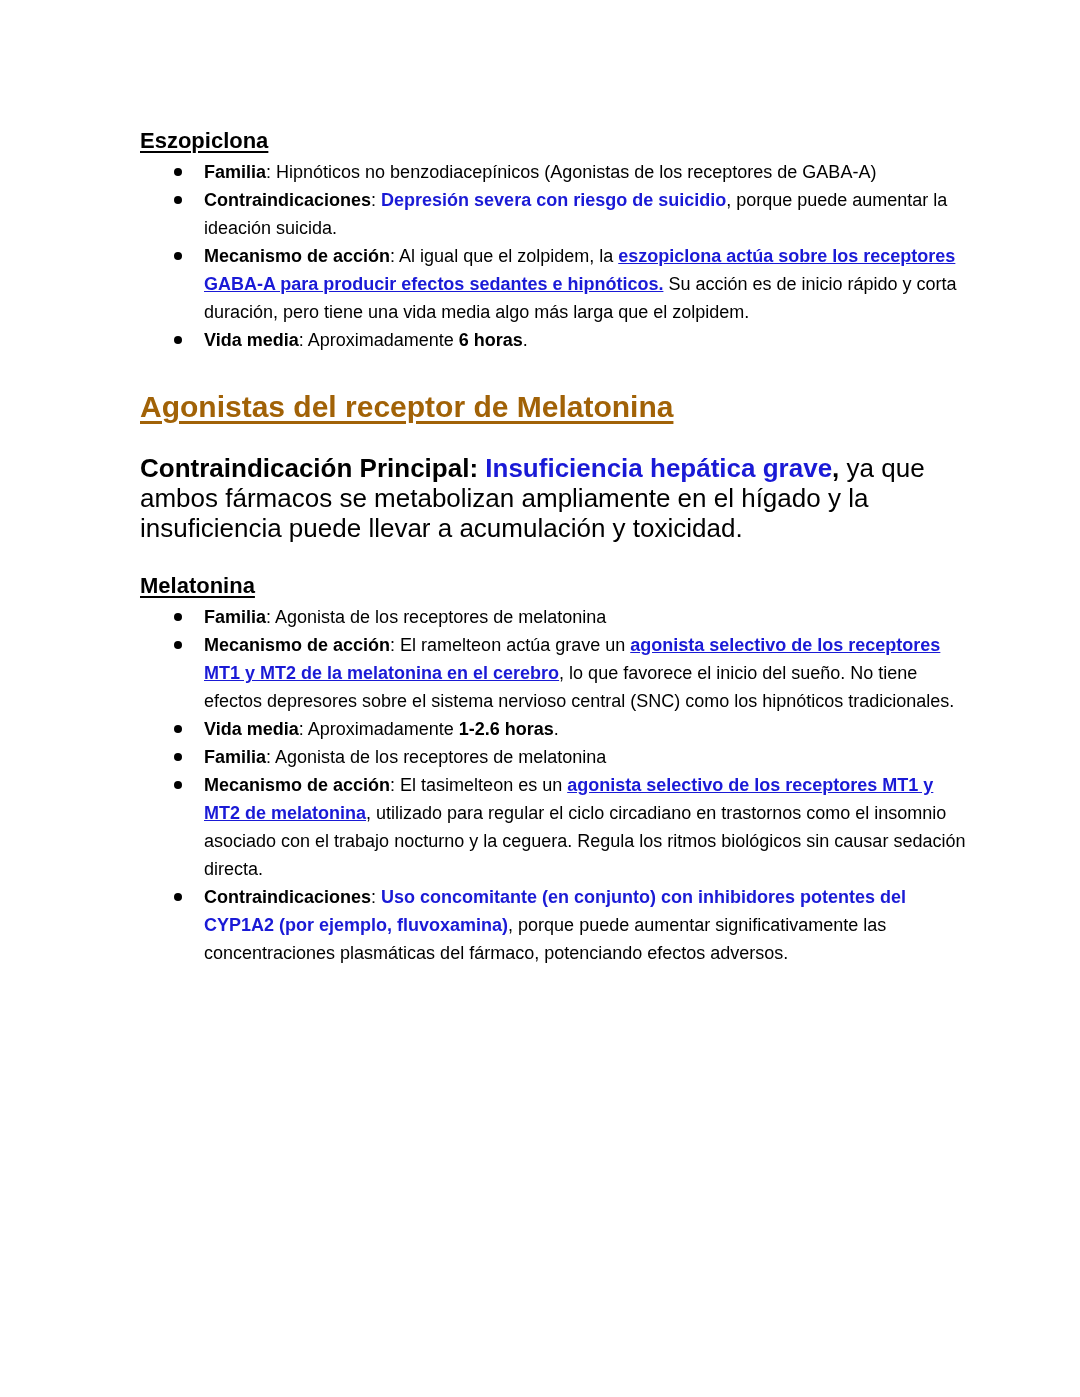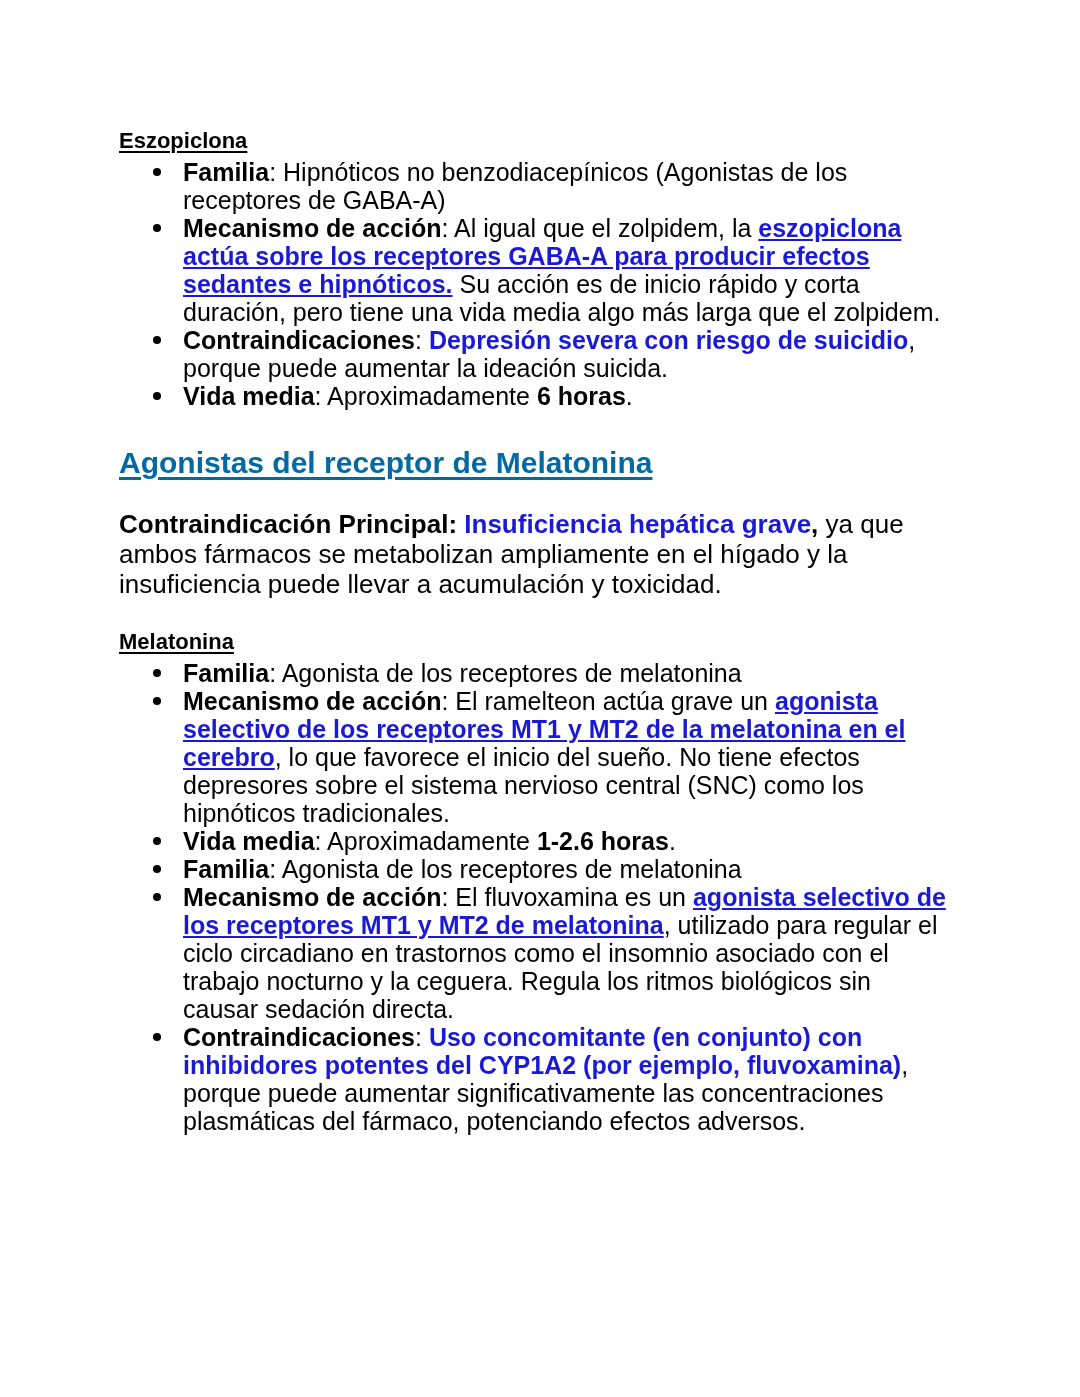--- a/index.html
+++ b/index.html
@@ -10,49 +10,49 @@
     body {
       width: 1080px;
       height: 1397px;
       position: relative;
       overflow: hidden;
       font-family: "Liberation Sans", sans-serif;
       color: #000000;
     }
     .page {
       position: absolute;
-      left: 119px;
+      left: 140px;
       top: 124px;
       width: 830px;
     }
     .h3 {
       font-size: 22px;
       font-weight: bold;
       text-decoration: underline;
       text-underline-offset: 3px;
       margin: 0;
       line-height: 34px;
     }
     .h1 {
       font-size: 30px;
       font-weight: bold;
-      color: #0369a1;
+      color: #a16207;
       text-decoration: underline;
       text-underline-offset: 4px;
       margin: 0;
       line-height: 40px;
     }
     ul.bullets {
       list-style: none;
       margin: 0;
       padding: 0 0 0 64px;
     }
     ul.bullets li {
       position: relative;
-      font-size: 25px;
+      font-size: 18px;
       line-height: 28px;
     }
     ul.bullets li::before {
       content: "";
       position: absolute;
       left: -30px;
       top: 10px;
       width: 8px;
       height: 8px;
       border-radius: 50%;
@@ -68,38 +68,38 @@
     }
   </style>
 </head>
 <body>
 
 <div class="page">
 
   <h3 class="h3">Eszopiclona</h3>
   <ul class="bullets" style="margin-top:0px;">
     <li><span class="b">Familia</span><span>: </span><span>Hipnóticos no benzodiacepínicos (Agonistas de los receptores de GABA-A)</span></li>
+    <li><span class="b">Contraindicaciones</span><span>: </span><span class="blue">Depresión severa con riesgo de suicidio</span><span>, porque puede aumentar la ideación suicida.</span></li>
     <li><span class="b">Mecanismo de acción</span><span>: </span><span>Al igual que el zolpidem, la </span><a class="link">eszopiclona actúa sobre los receptores GABA-A para producir efectos sedantes e hipnóticos.</a><span> Su acción es de inicio rápido y corta duración, pero tiene una vida media algo más larga que el zolpidem.</span></li>
-    <li><span class="b">Contraindicaciones</span><span>: </span><span class="blue">Depresión severa con riesgo de suicidio</span><span>, porque puede aumentar la ideación suicida.</span></li>
     <li><span class="b">Vida media</span><span>: </span><span>Aproximadamente </span><span class="b">6 horas</span><span>.</span></li>
   </ul>
 
   <h1 class="h1" style="margin-top:33px;">Agonistas del receptor de Melatonina</h1>
 
   <p class="para" style="margin-top:26px;">
     <span class="b">Contraindicación Principal:</span>
     <span class="blue">Insuficiencia hepática grave</span><span class="b">,</span><span> ya que ambos fármacos se metabolizan ampliamente en el hígado y la insuficiencia puede llevar a acumulación y toxicidad.</span>
   </p>
 
   <h3 class="h3" style="margin-top:26px;">Melatonina</h3>
   <ul class="bullets">
     <li><span class="b">Familia</span><span>: </span><span>Agonista de los receptores de melatonina</span></li>
     <li><span class="b">Mecanismo de acción</span><span>: </span><span>El ramelteon actúa grave un </span><a class="link">agonista selectivo de los receptores MT1 y MT2 de la melatonina en el cerebro</a><span>, lo que favorece el inicio del sueño. No tiene efectos depresores sobre el sistema nervioso central (SNC) como los hipnóticos tradicionales.</span></li>
     <li><span class="b">Vida media</span><span>: </span><span>Aproximadamente </span><span class="b">1-2.6 horas</span><span>.</span></li>
   </ul>
 
   <ul class="bullets">
     <li><span class="b">Familia</span><span>: </span><span>Agonista de los receptores de melatonina</span></li>
-    <li><span class="b">Mecanismo de acción</span><span>: </span><span>El fluvoxamina es un </span><a class="link">agonista selectivo de los receptores MT1 y MT2 de melatonina</a><span>, utilizado para regular el ciclo circadiano en trastornos como el insomnio asociado con el trabajo nocturno y la ceguera. Regula los ritmos biológicos sin causar sedación directa.</span></li>
+    <li><span class="b">Mecanismo de acción</span><span>: </span><span>El tasimelteon es un </span><a class="link">agonista selectivo de los receptores MT1 y MT2 de melatonina</a><span>, utilizado para regular el ciclo circadiano en trastornos como el insomnio asociado con el trabajo nocturno y la ceguera. Regula los ritmos biológicos sin causar sedación directa.</span></li>
     <li><span class="b">Contraindicaciones</span><span>: </span><span class="blue">Uso concomitante (en conjunto) con inhibidores potentes del CYP1A2 (por ejemplo, fluvoxamina)</span><span>, porque puede aumentar significativamente las concentraciones plasmáticas del fármaco, potenciando efectos adversos.</span></li>
   </ul>
 
 </div>
 
 </body></html>

